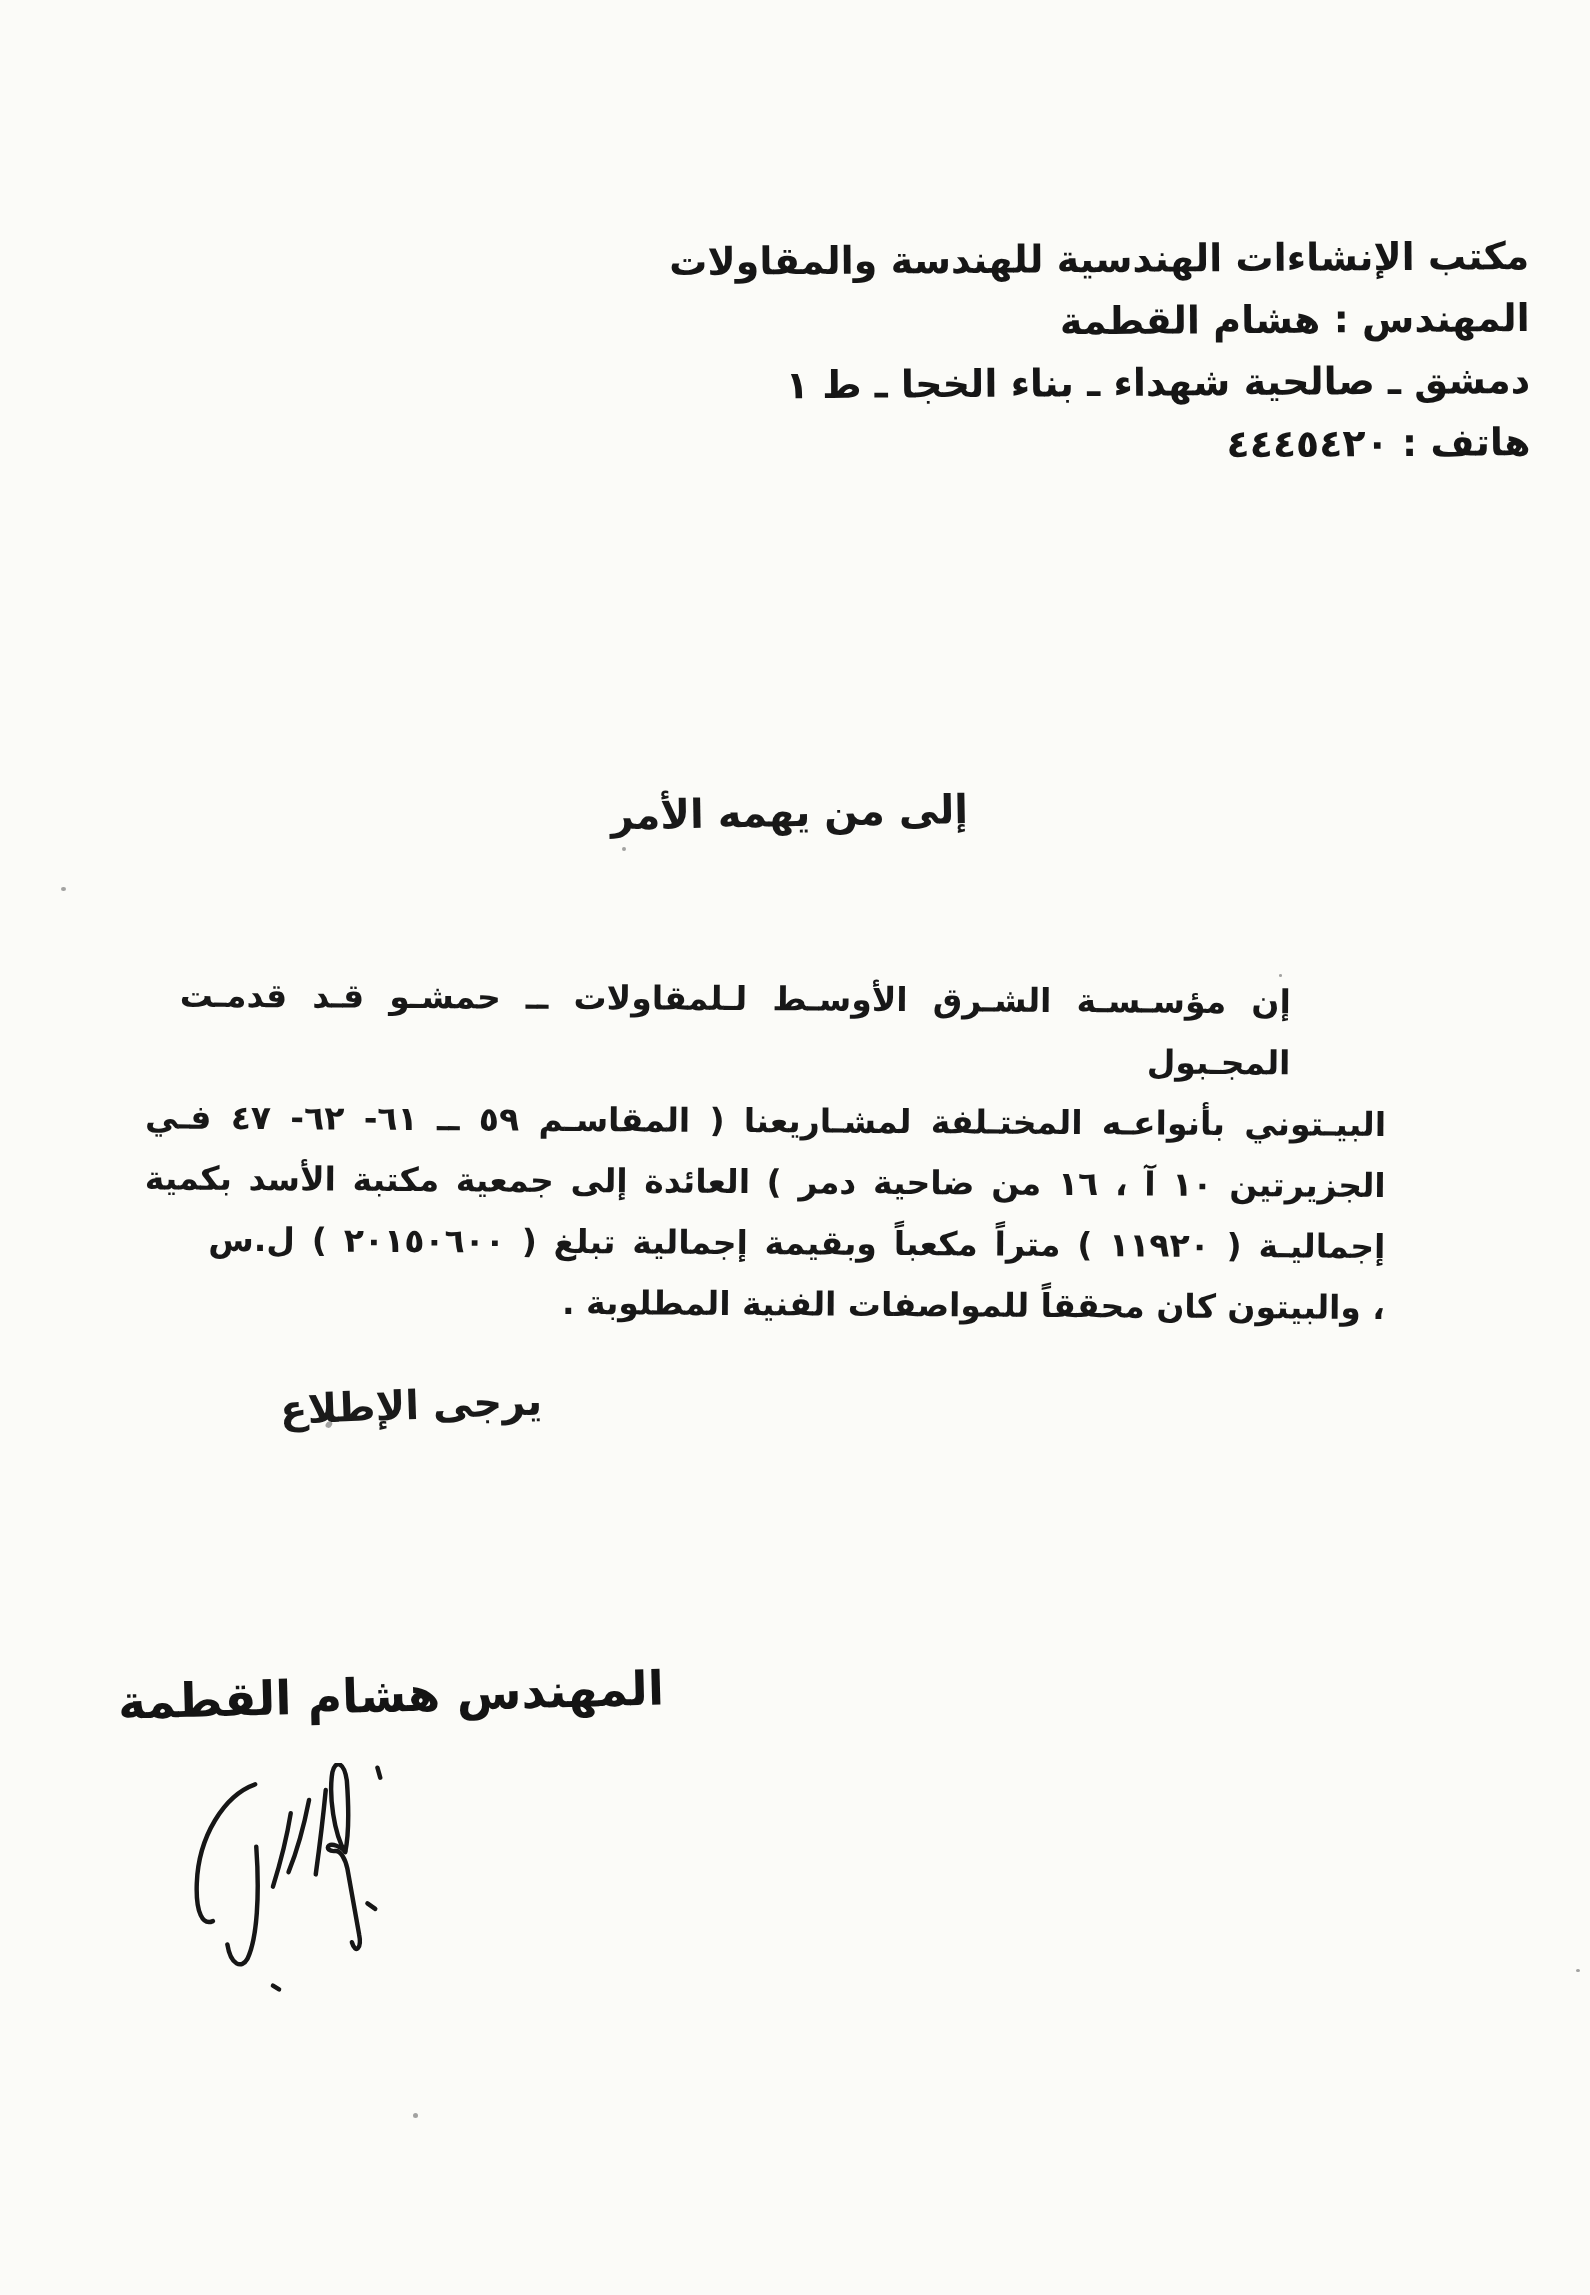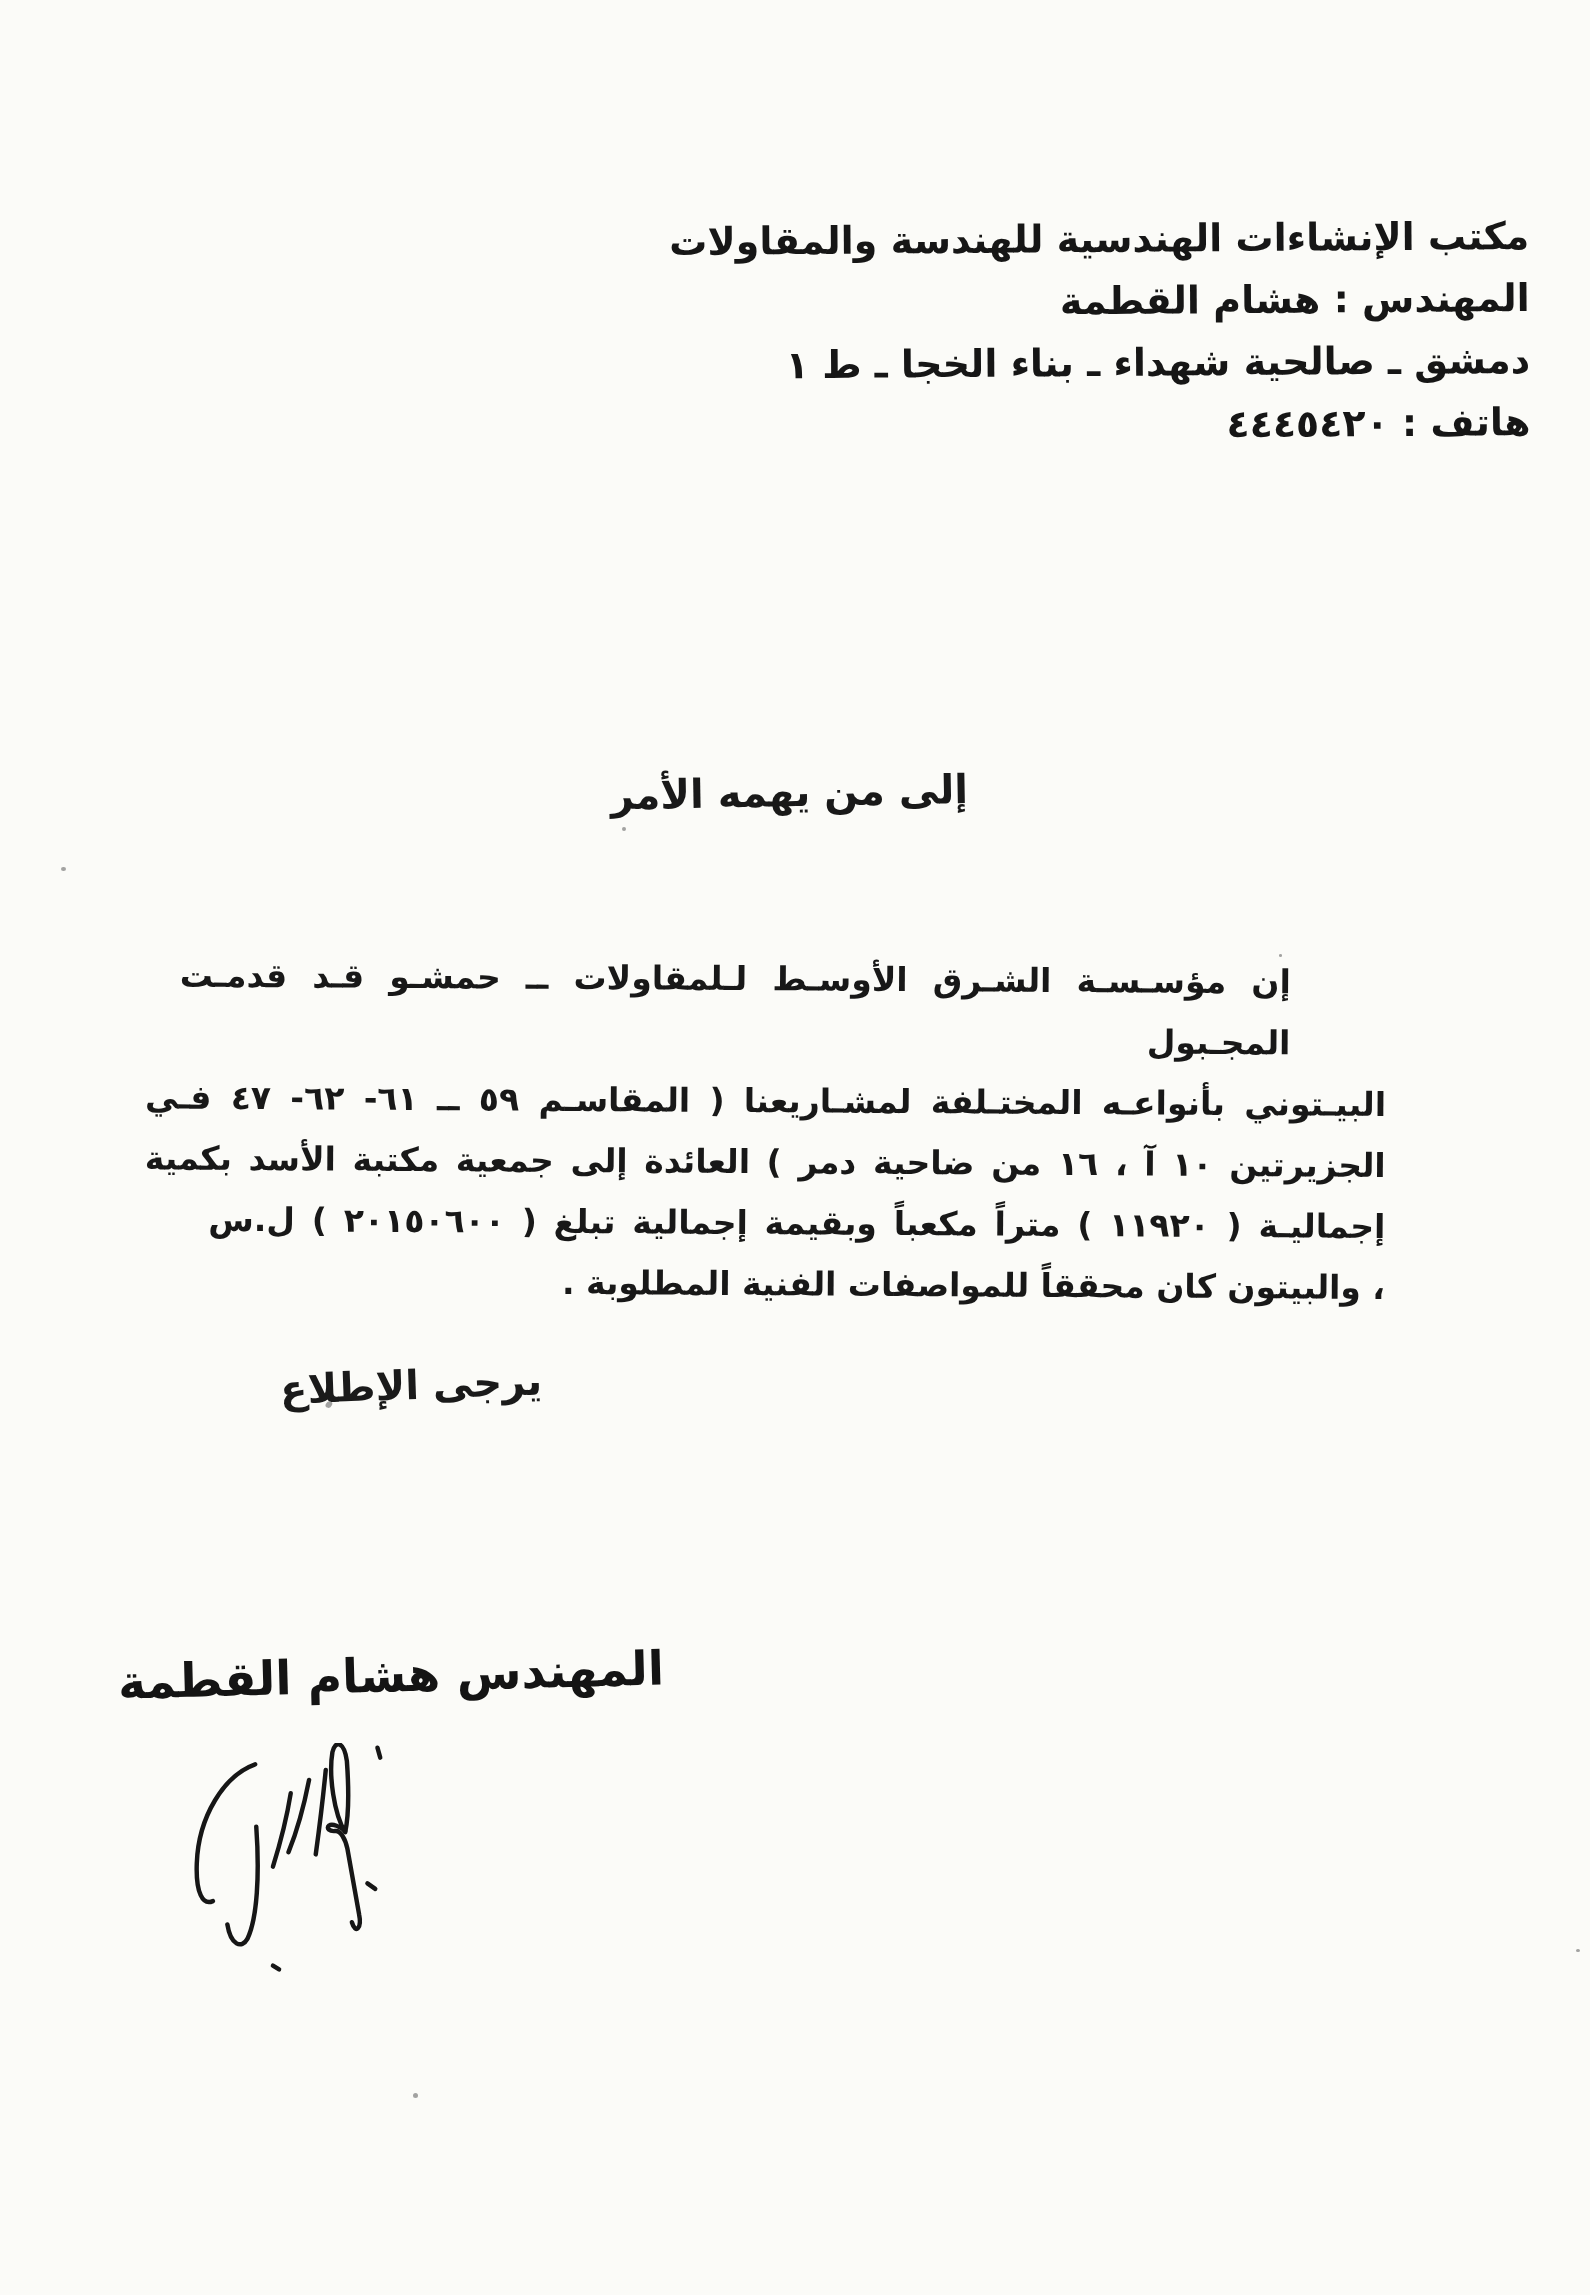--- a/index.html
+++ b/index.html
@@ -7,20 +7,21 @@
     width: 1591px; height: 2295px;
     background: #fbfbf8;
     font-family: "DejaVu Sans", sans-serif;
     color: #1b1b1b;
     overflow: hidden;
   }
   .page {
     position: relative;
     width: 1591px; height: 1863px;
     background: #fbfbf8;
+    margin-top: 20px;
   }
   
   .letterhead {
     position: absolute;
     top: 205px; right: 62px;
     text-align: right;
     direction: rtl;
     font-weight: 700;
     font-size: 38px;
     line-height: 62px;

